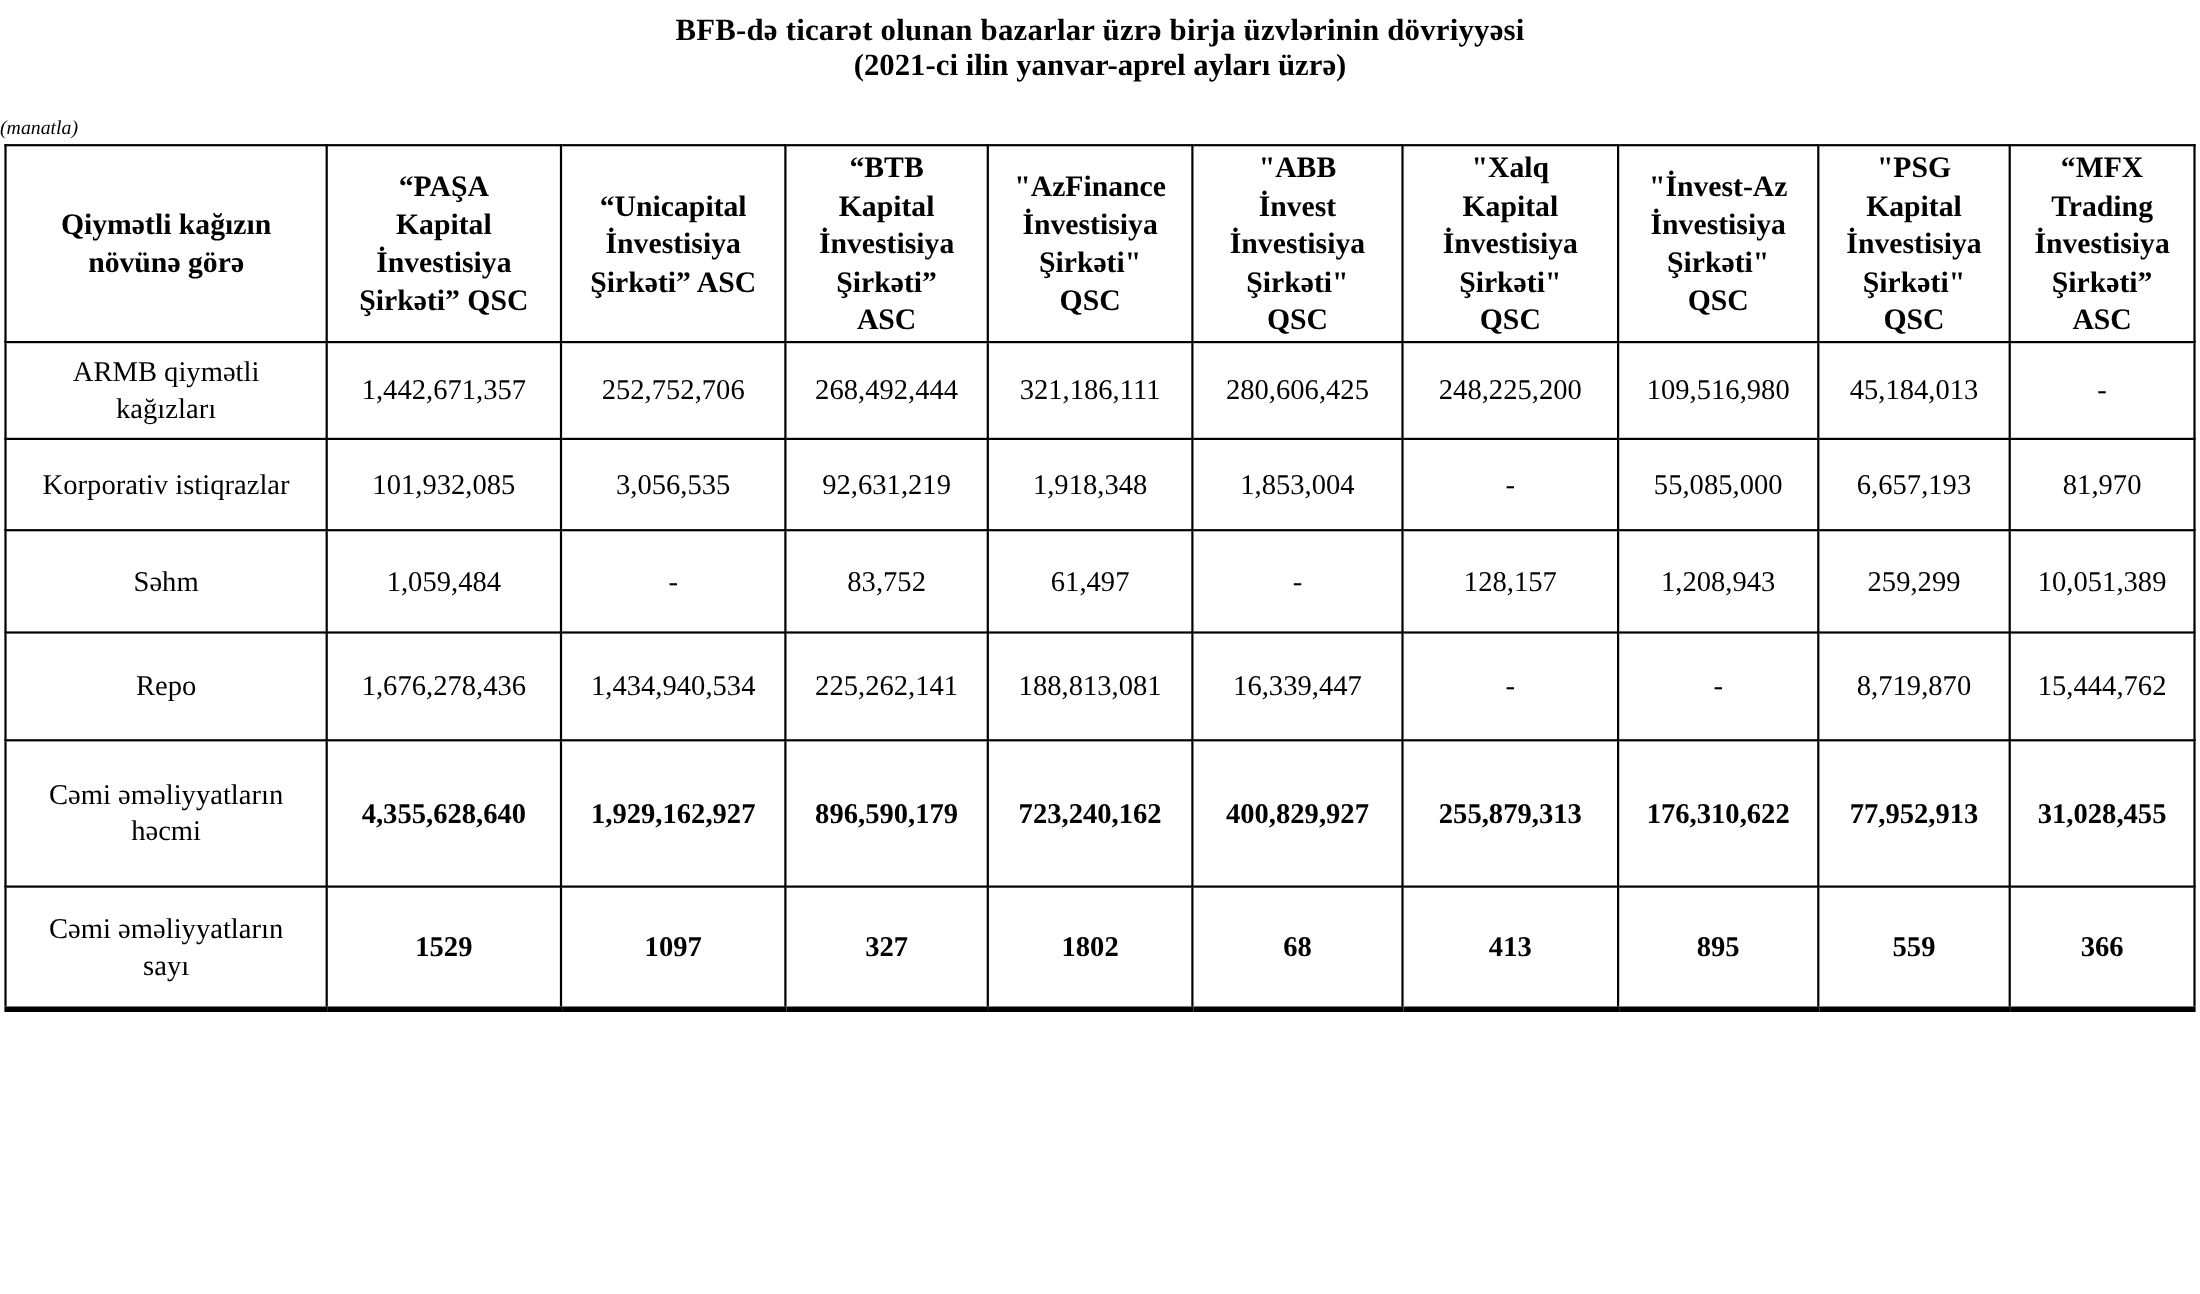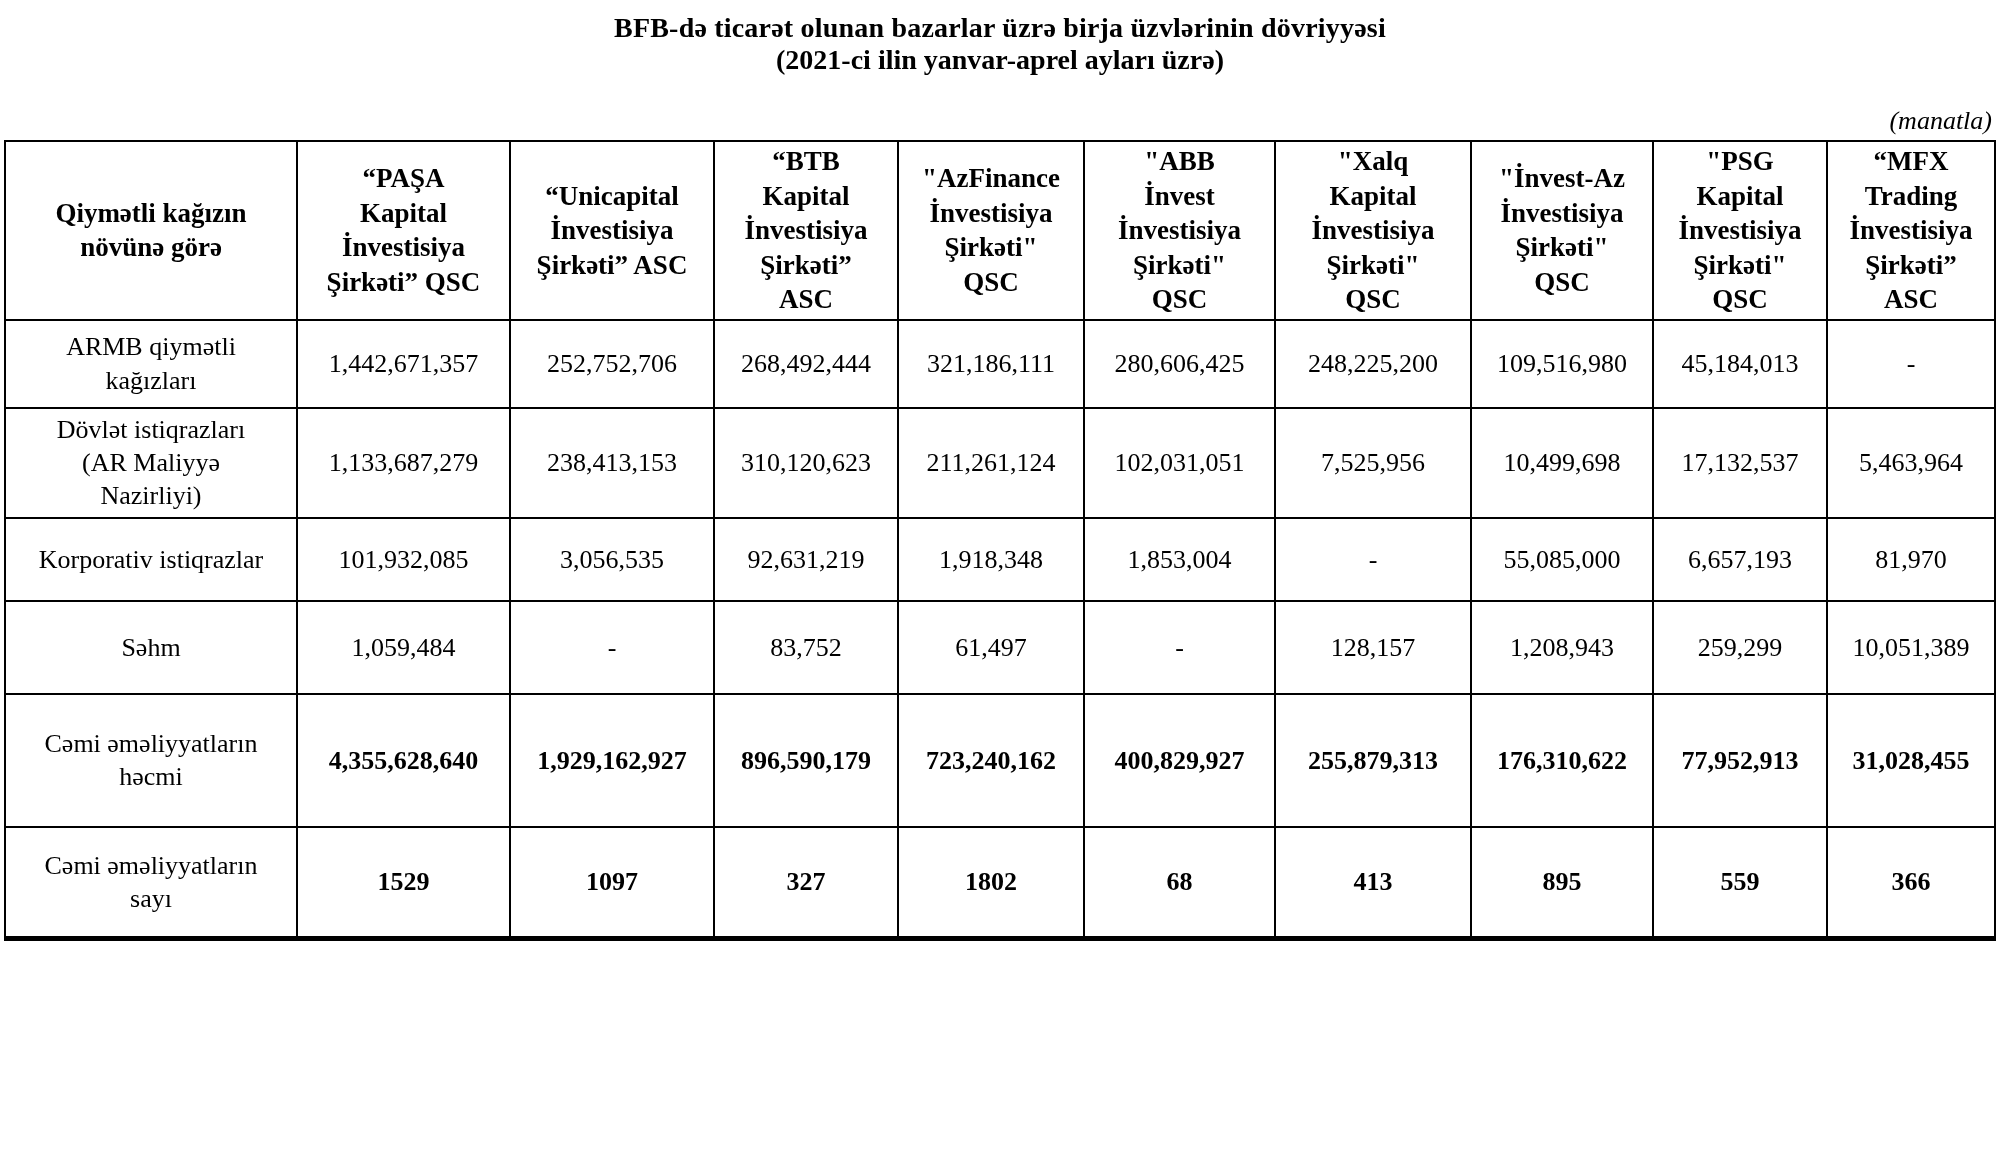--- a/index.html
+++ b/index.html
@@ -23,23 +23,23 @@
     font-size: 28px;
     padding-top: 12px;
     letter-spacing: 0.2px;
   }
   .subtitle {
     text-align: center;
     font-weight: bold;
     font-size: 28px;
   }
   .unit-note {
-    text-align: right;
+    text-align: left;
     font-style: italic;
-    font-size: 26px;
+    font-size: 18px;
     padding-right: 8px;
     margin-top: 30px;
   }
   table.main {
     border-collapse: collapse;
     table-layout: fixed;
     width: 1990px;
     margin: 4px auto 0 auto;
   }
   table.main th, table.main td {
@@ -157,34 +157,20 @@
       <td>252,752,706</td>
       <td>268,492,444</td>
       <td>321,186,111</td>
       <td>280,606,425</td>
       <td>248,225,200</td>
       <td>109,516,980</td>
       <td>45,184,013</td>
       <td>-</td>
     </tr>
 
-    <tr class="data-row h-r2">
-      <th class="rowlabel">Dövlət istiqrazları
-(AR Maliyyə
-Nazirliyi)</th>
-      <td>1,133,687,279</td>
-      <td>238,413,153</td>
-      <td>310,120,623</td>
-      <td>211,261,124</td>
-      <td>102,031,051</td>
-      <td>7,525,956</td>
-      <td>10,499,698</td>
-      <td>17,132,537</td>
-      <td>5,463,964</td>
-    </tr>
 
     <tr class="data-row h-r3">
       <th class="rowlabel">Korporativ istiqrazlar</th>
       <td>101,932,085</td>
       <td>3,056,535</td>
       <td>92,631,219</td>
       <td>1,918,348</td>
       <td>1,853,004</td>
       <td>-</td>
       <td>55,085,000</td>
@@ -198,20 +184,32 @@
       <td>-</td>
       <td>83,752</td>
       <td>61,497</td>
       <td>-</td>
       <td>128,157</td>
       <td>1,208,943</td>
       <td>259,299</td>
       <td>10,051,389</td>
     </tr>
 
+    <tr class="data-row h-r5">
+      <th class="rowlabel">Repo</th>
+      <td>1,676,278,436</td>
+      <td>1,434,940,534</td>
+      <td>225,262,141</td>
+      <td>188,813,081</td>
+      <td>16,339,447</td>
+      <td>-</td>
+      <td>-</td>
+      <td>8,719,870</td>
+      <td>15,444,762</td>
+    </tr>
 
     <tr class="data-row bold h-r6">
       <th class="rowlabel">Cəmi əməliyyatların
 həcmi</th>
       <td>4,355,628,640</td>
       <td>1,929,162,927</td>
       <td>896,590,179</td>
       <td>723,240,162</td>
       <td>400,829,927</td>
       <td>255,879,313</td>

